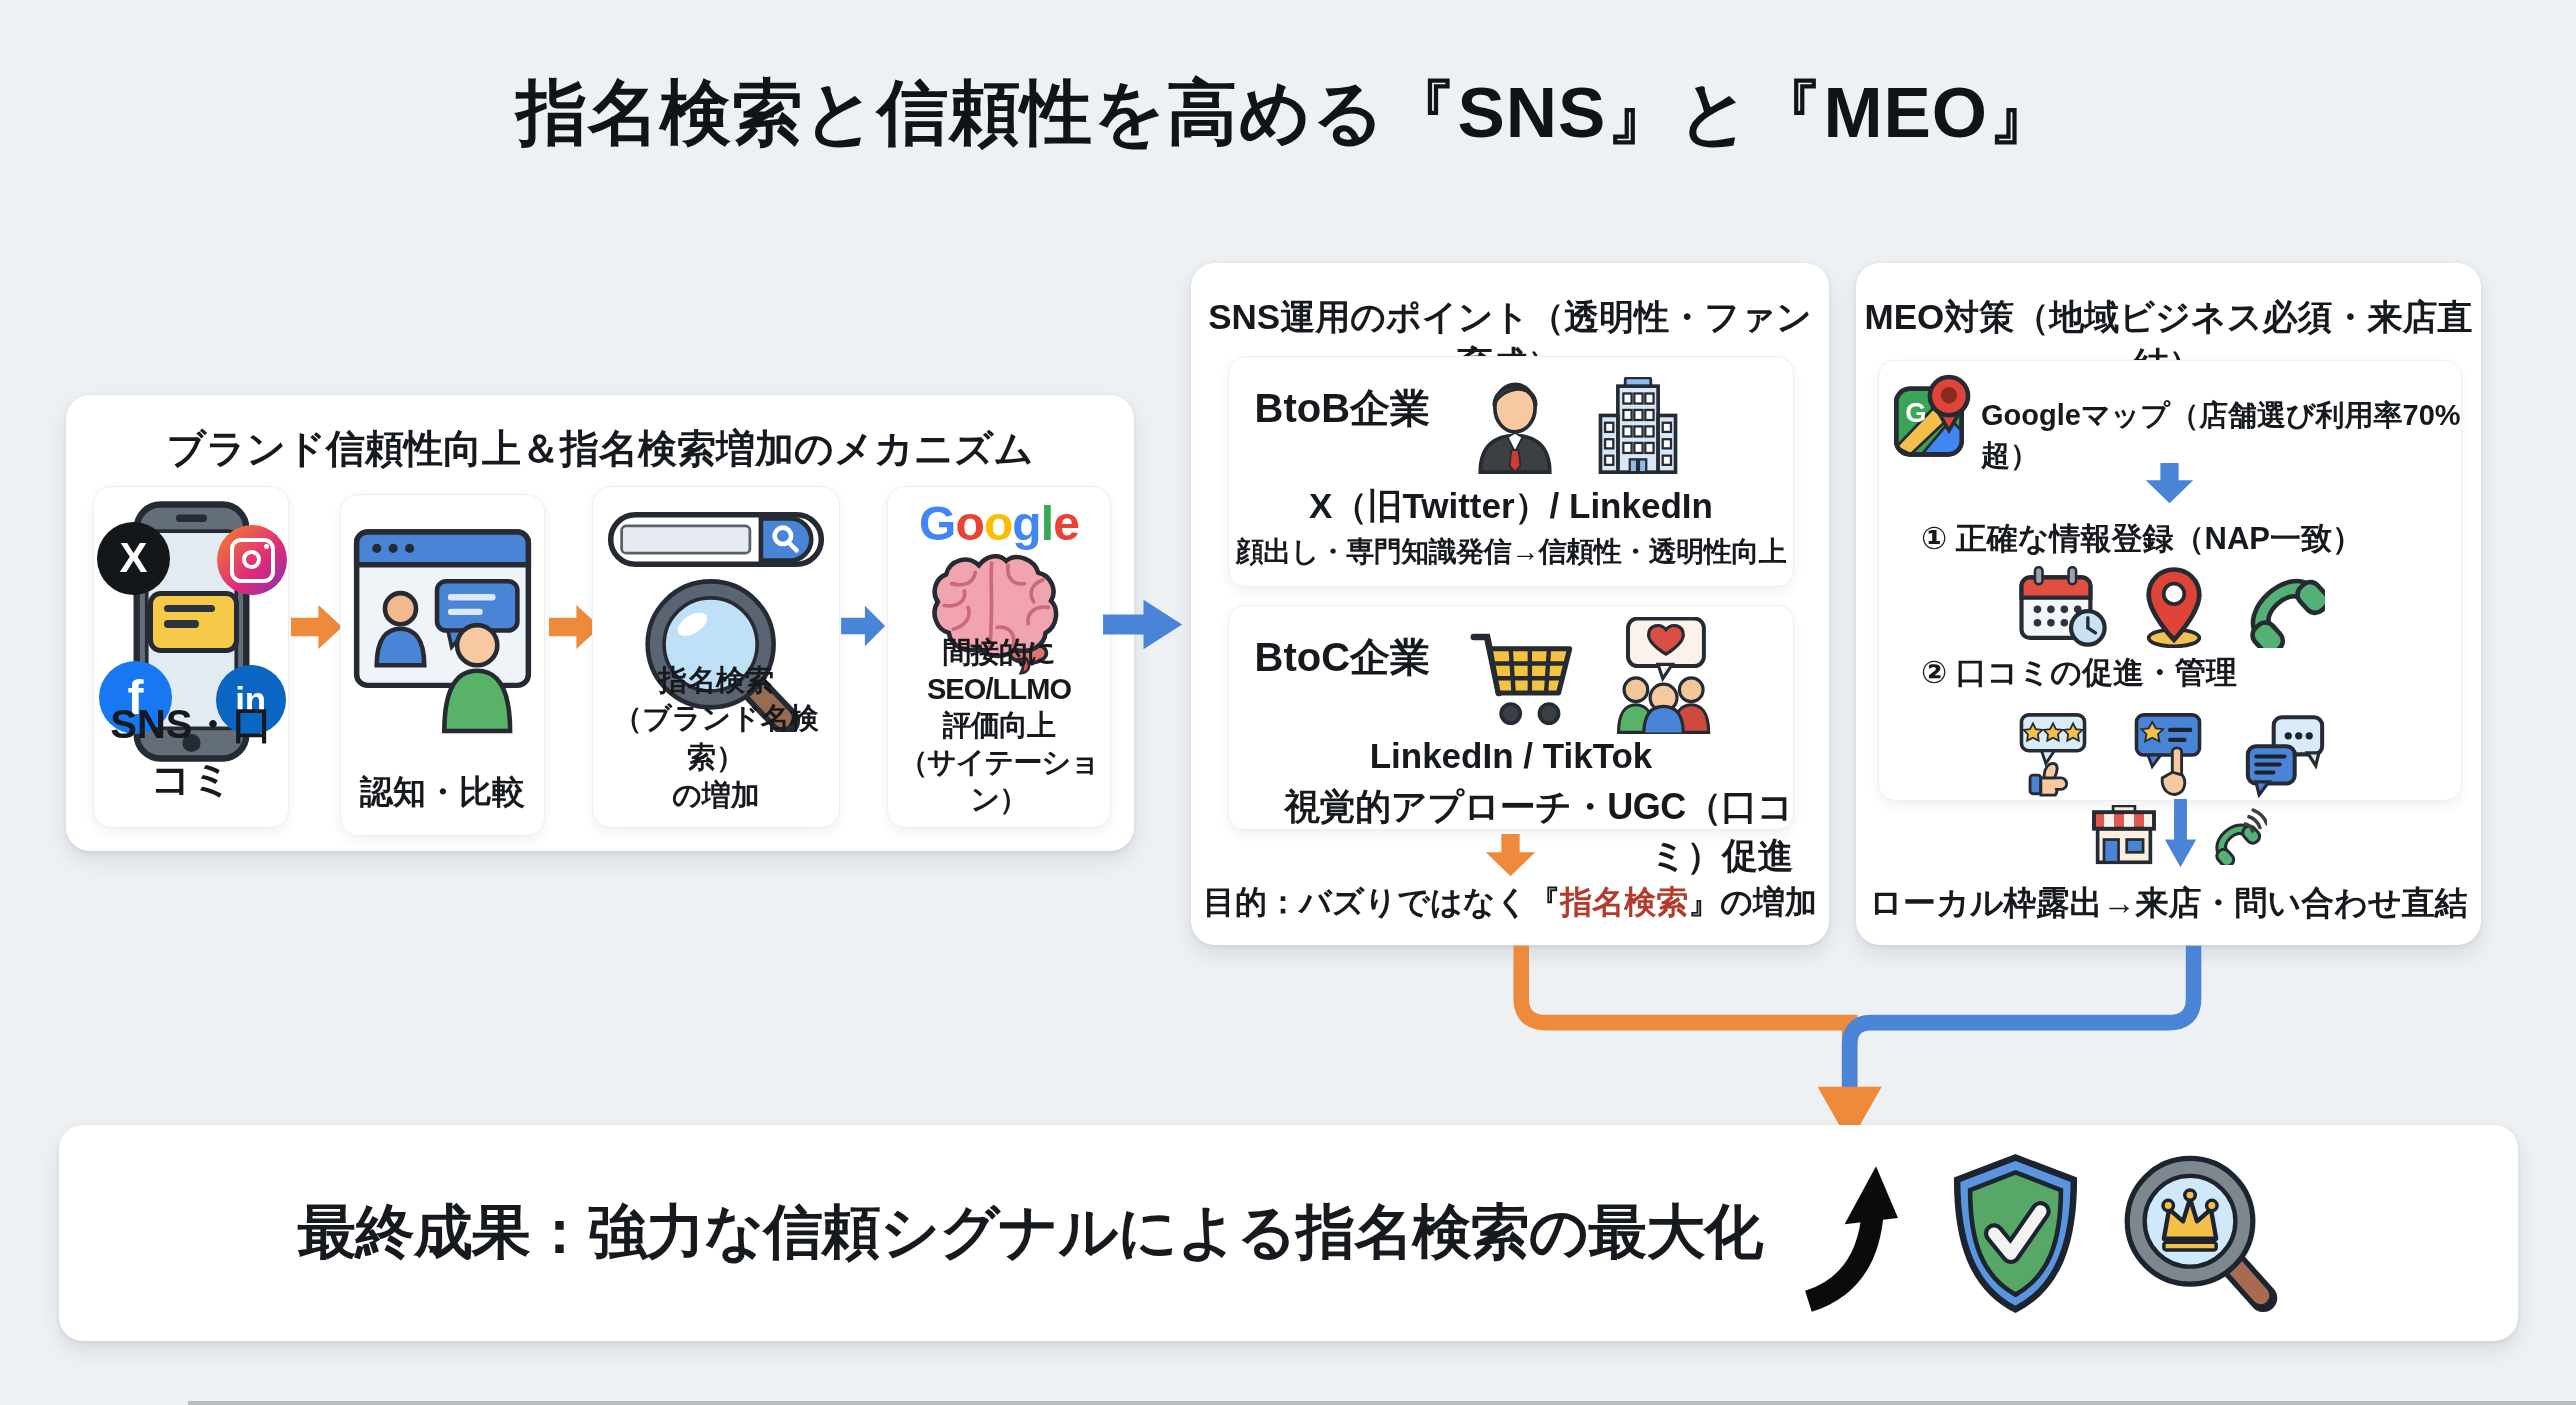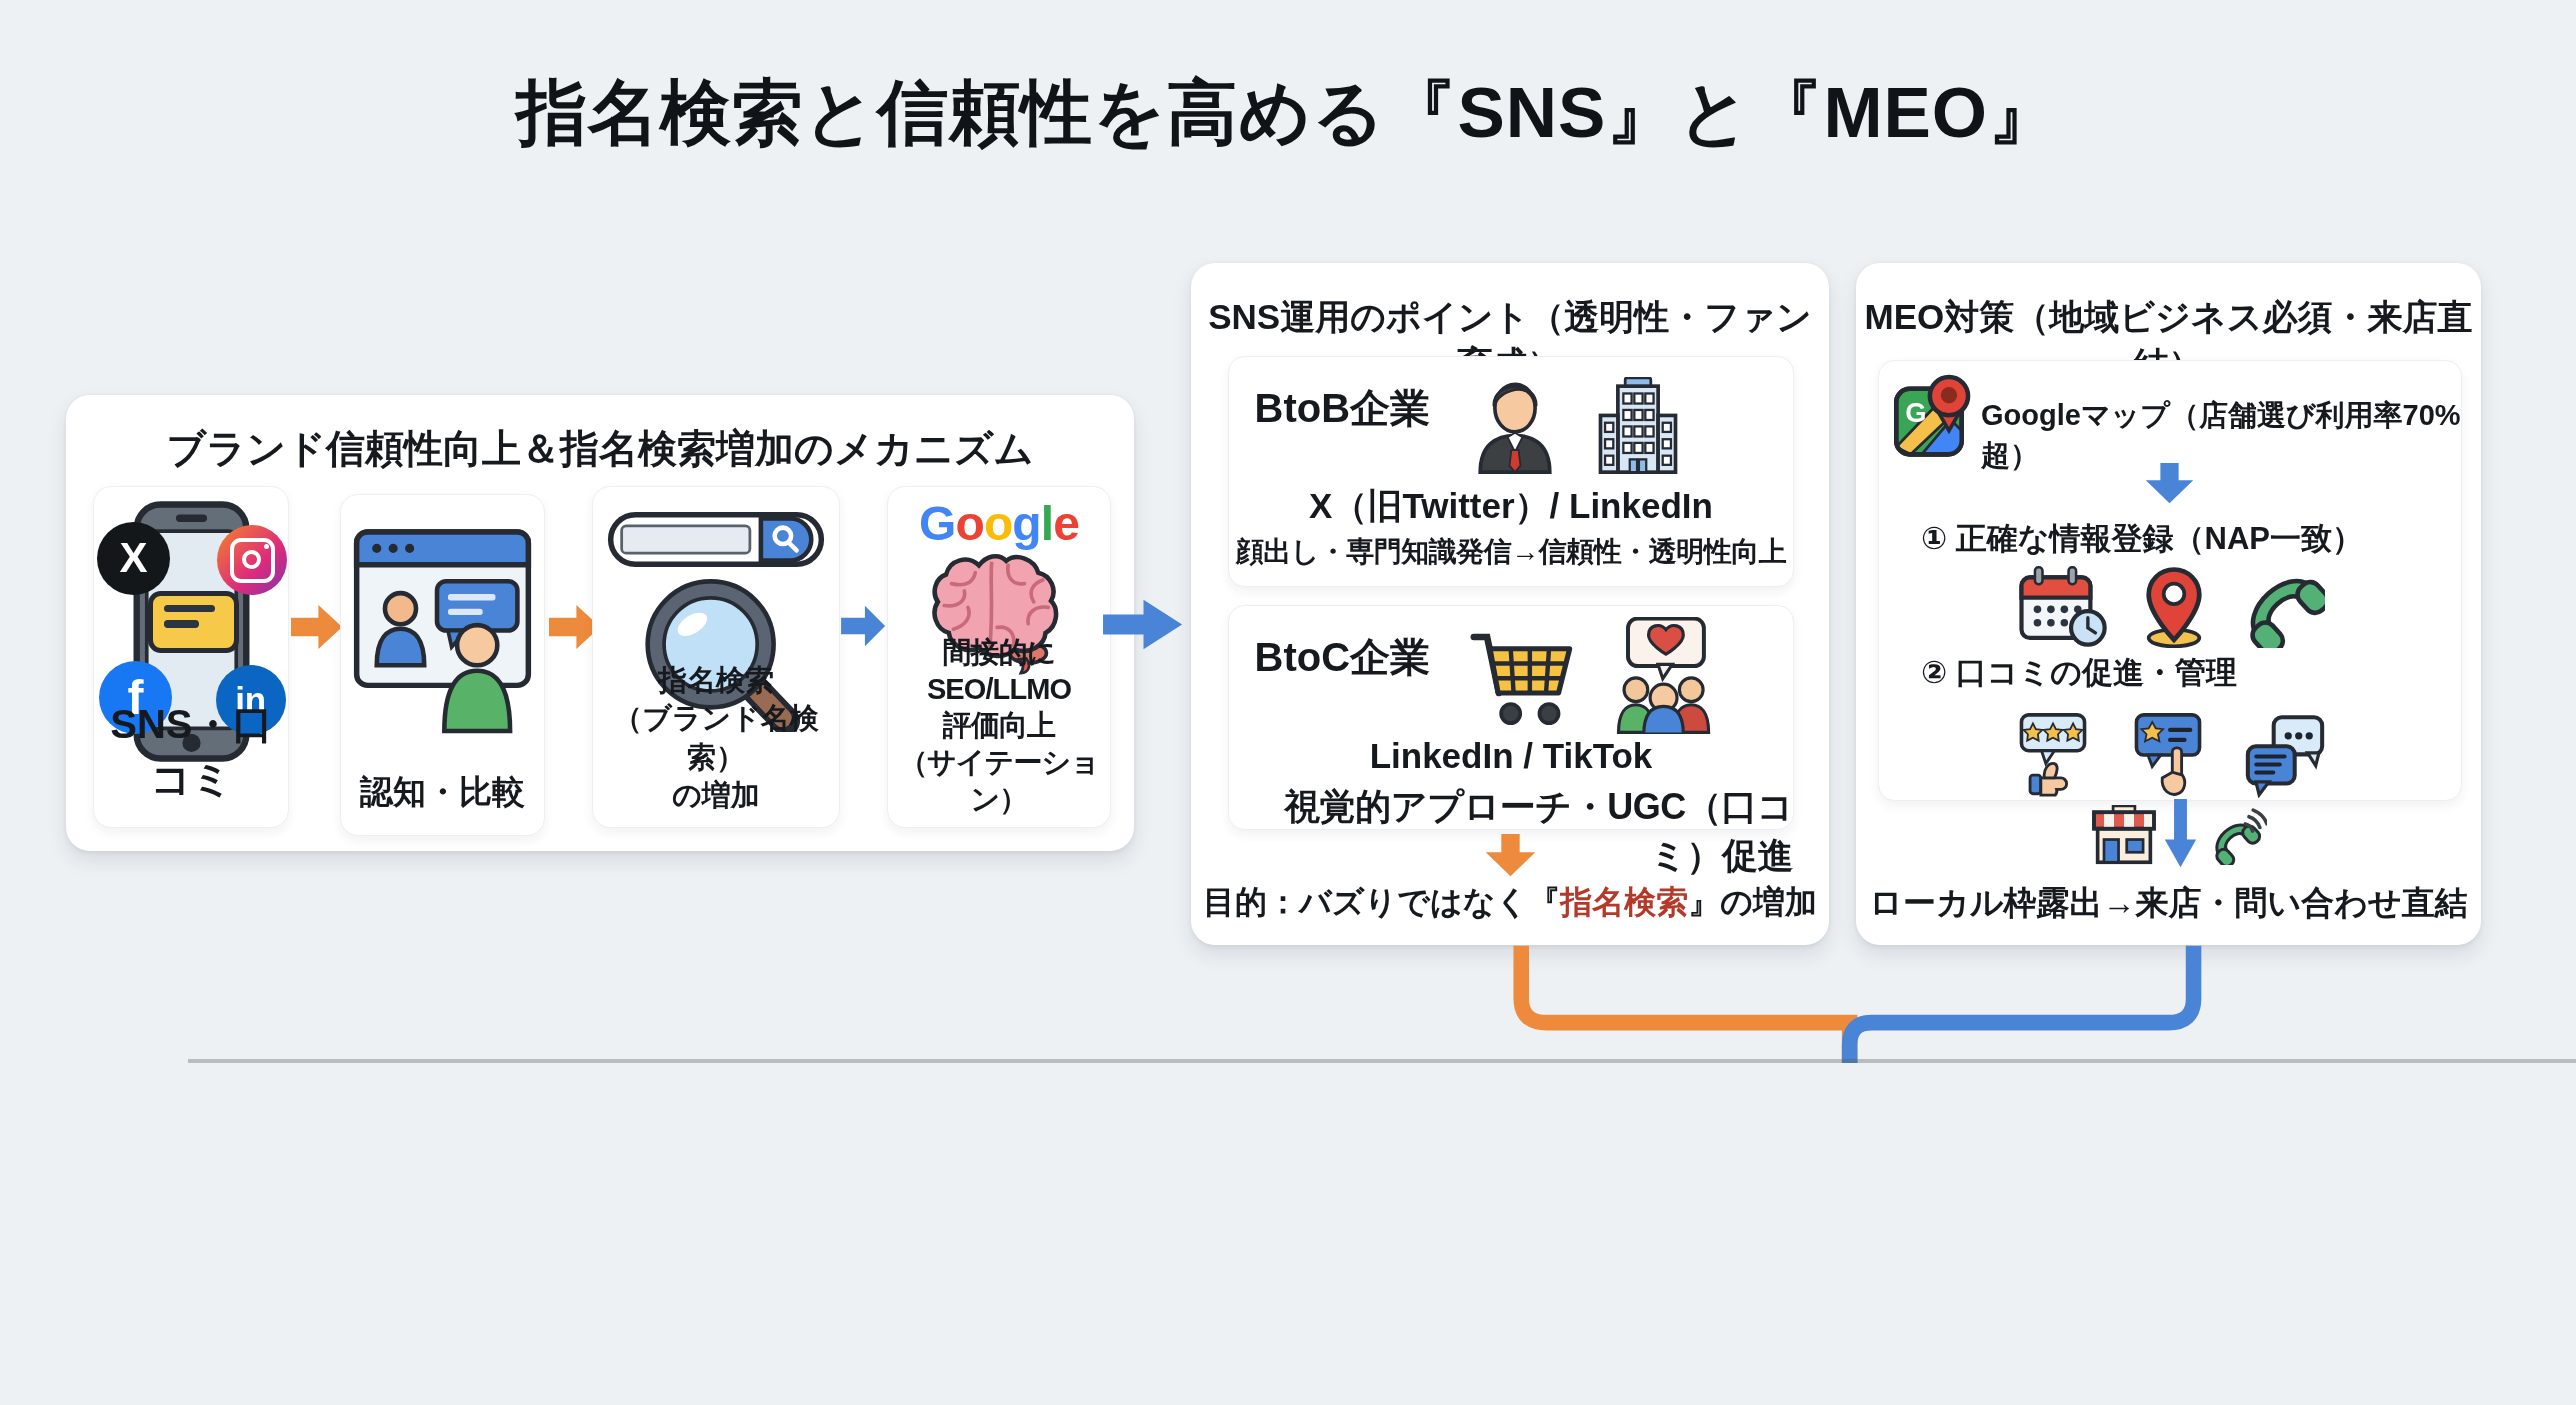--- a/index.html
+++ b/index.html
@@ -1,16 +1,16 @@
 <!DOCTYPE html>
 <html style="font-size:14.6px"><head>
 <meta charset="utf-8">
 <style>
   html,body{margin:0;padding:0;background:#EDF1F4;}
-  .stage{position:relative;width:2576px;height:1063px;background:#EDF1F4;overflow:hidden;
+  .stage{position:relative;width:2576px;height:1405px;background:#EDF1F4;overflow:hidden;
          font-family:"Liberation Sans","DejaVu Sans",sans-serif;color:#16191D;}
   .abs{position:absolute;}
   .panel{position:absolute;background:#FFFFFF;border-radius:24px;
          box-shadow:0 9.1px 20px rgba(30,40,60,.10),0 1.8px 4.6px rgba(30,40,60,.07);}
   .card{position:absolute;background:#FFFFFF;border:1.8px solid #ECEEF1;border-radius:18.3px;
         box-shadow:0 4.6px 11px rgba(30,40,60,.06);}
   .ttl{font-weight:800;text-align:center;}
   .pre{white-space:pre-line;}
   .ctr{left:0;right:0;text-align:center;}
   h1{position:absolute;top:66px;left:0;right:0;margin:0;text-align:center;
@@ -341,20 +341,21 @@
     <div class="abs ttl ctr" style="top:618px;font-size:33px;">ローカル枠露出→来店・問い合わせ直結</div>
   </div>
 
   <svg class="abs" style="left:0;top:0;pointer-events:none;" width="2576" height="1405" viewBox="0 0 2816 1536">
     <path d="M1663,1034 L1663,1092 Q1663,1118 1691,1118 L2022,1118 L2022,1190" fill="none" stroke="#ED8A3C" stroke-width="17"></path>
     <path d="M2398,1034 L2398,1092 Q2398,1118 2370,1118 L2046,1118 Q2022,1118 2022,1142 L2022,1192" fill="none" stroke="#4A84D7" stroke-width="17"></path>
     <polygon points="1987,1188 2057,1188 2022,1250" fill="#ED8A3C"></polygon>
   </svg>
 
   <div class="panel" style="left:59px;top:1125px;width:2459px;height:216px;display:flex;align-items:center;justify-content:center;gap:37px;">
+    <div style="font-size:59px;font-weight:800;letter-spacing:-0.9px;">最終成果：強力な信頼シグナルによる指名検索の最大化</div>
     <svg width="110" height="166" viewBox="0 0 140 190">
       <path d="M12,182 Q88,158 94,66" fill="none" stroke="#0B0B0B" stroke-width="28"></path>
       <polygon points="58,84 126,76 98,10" fill="#0B0B0B"></polygon>
     </svg>
     <svg width="139" height="163" viewBox="0 0 150 176">
       <path d="M75,6 L138,30 C138,96 122,146 75,170 C28,146 12,96 12,30 Z" fill="#5B95E0" stroke="#1C2430" stroke-width="7"></path>
       <path d="M75,22 L124,41 C124,97 111,134 75,154 C39,134 26,97 26,41 Z" fill="#57A866" stroke="#1C2430" stroke-width="5"></path>
       <polyline points="52,88 70,110 102,64" fill="none" stroke="#1C2430" stroke-width="22" stroke-linecap="round" stroke-linejoin="round"></polyline>
       <polyline points="52,88 70,110 102,64" fill="none" stroke="#F3F3F3" stroke-width="13" stroke-linecap="round" stroke-linejoin="round"></polyline>
     </svg>

